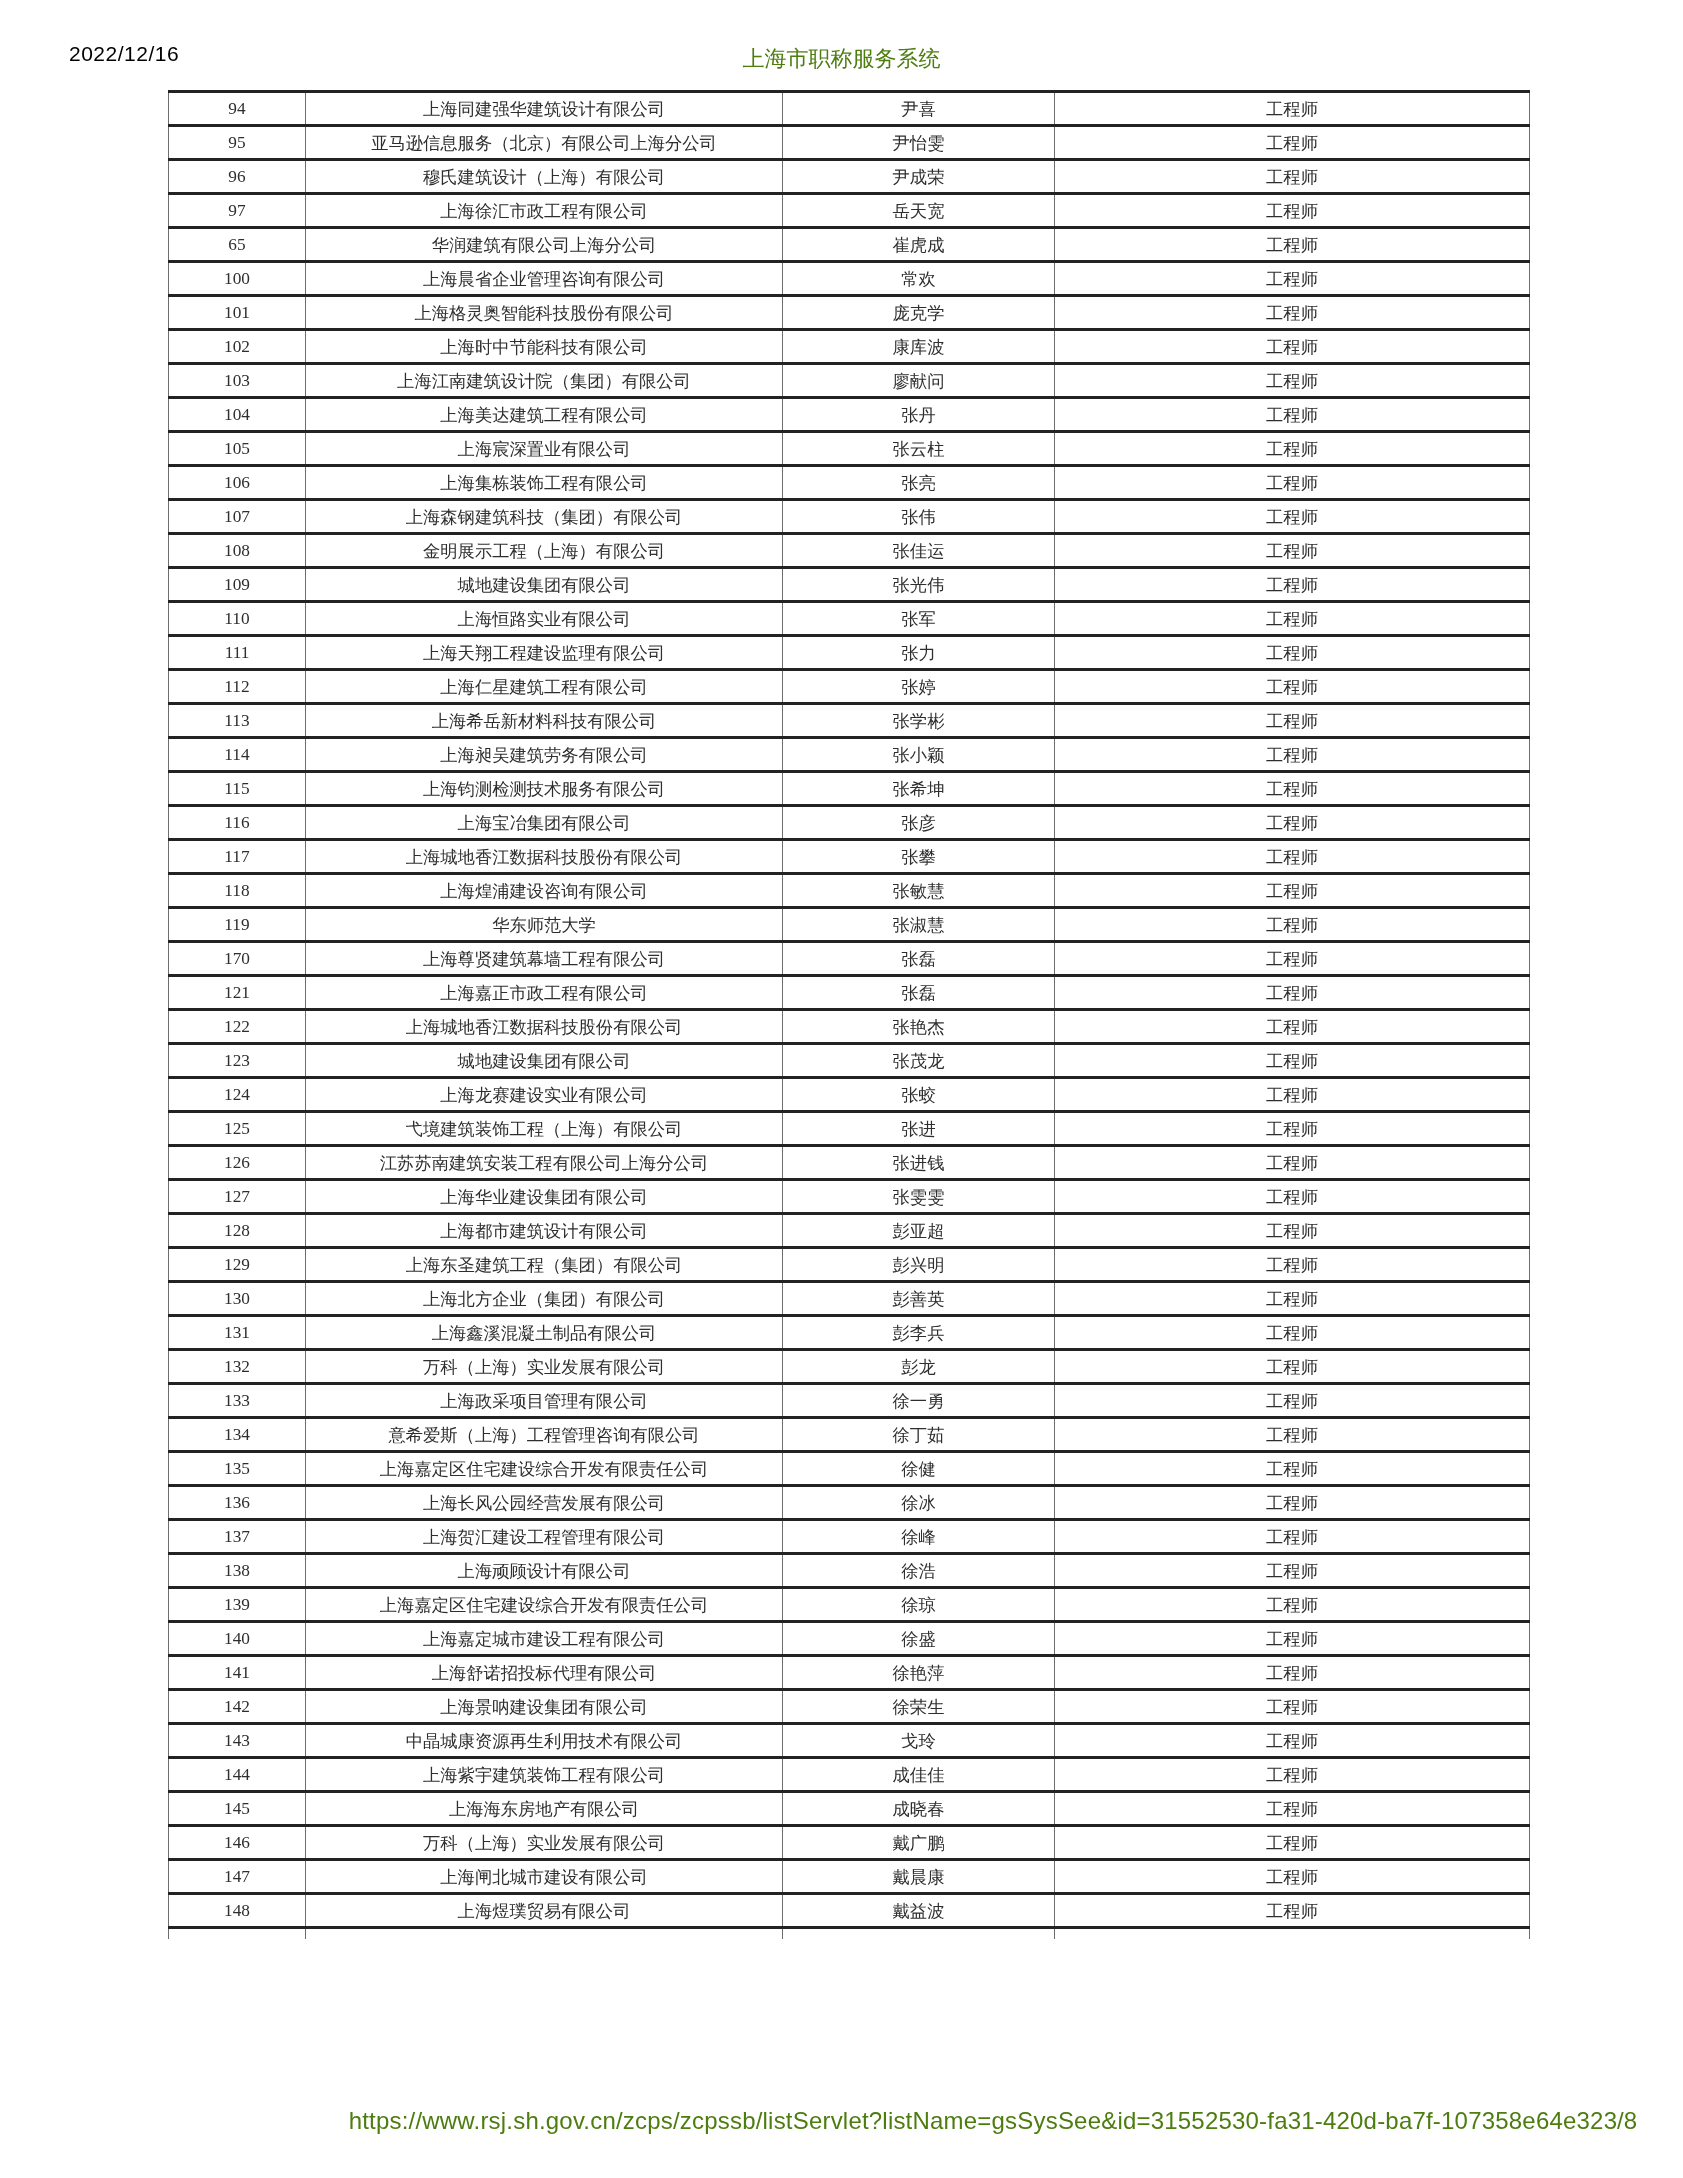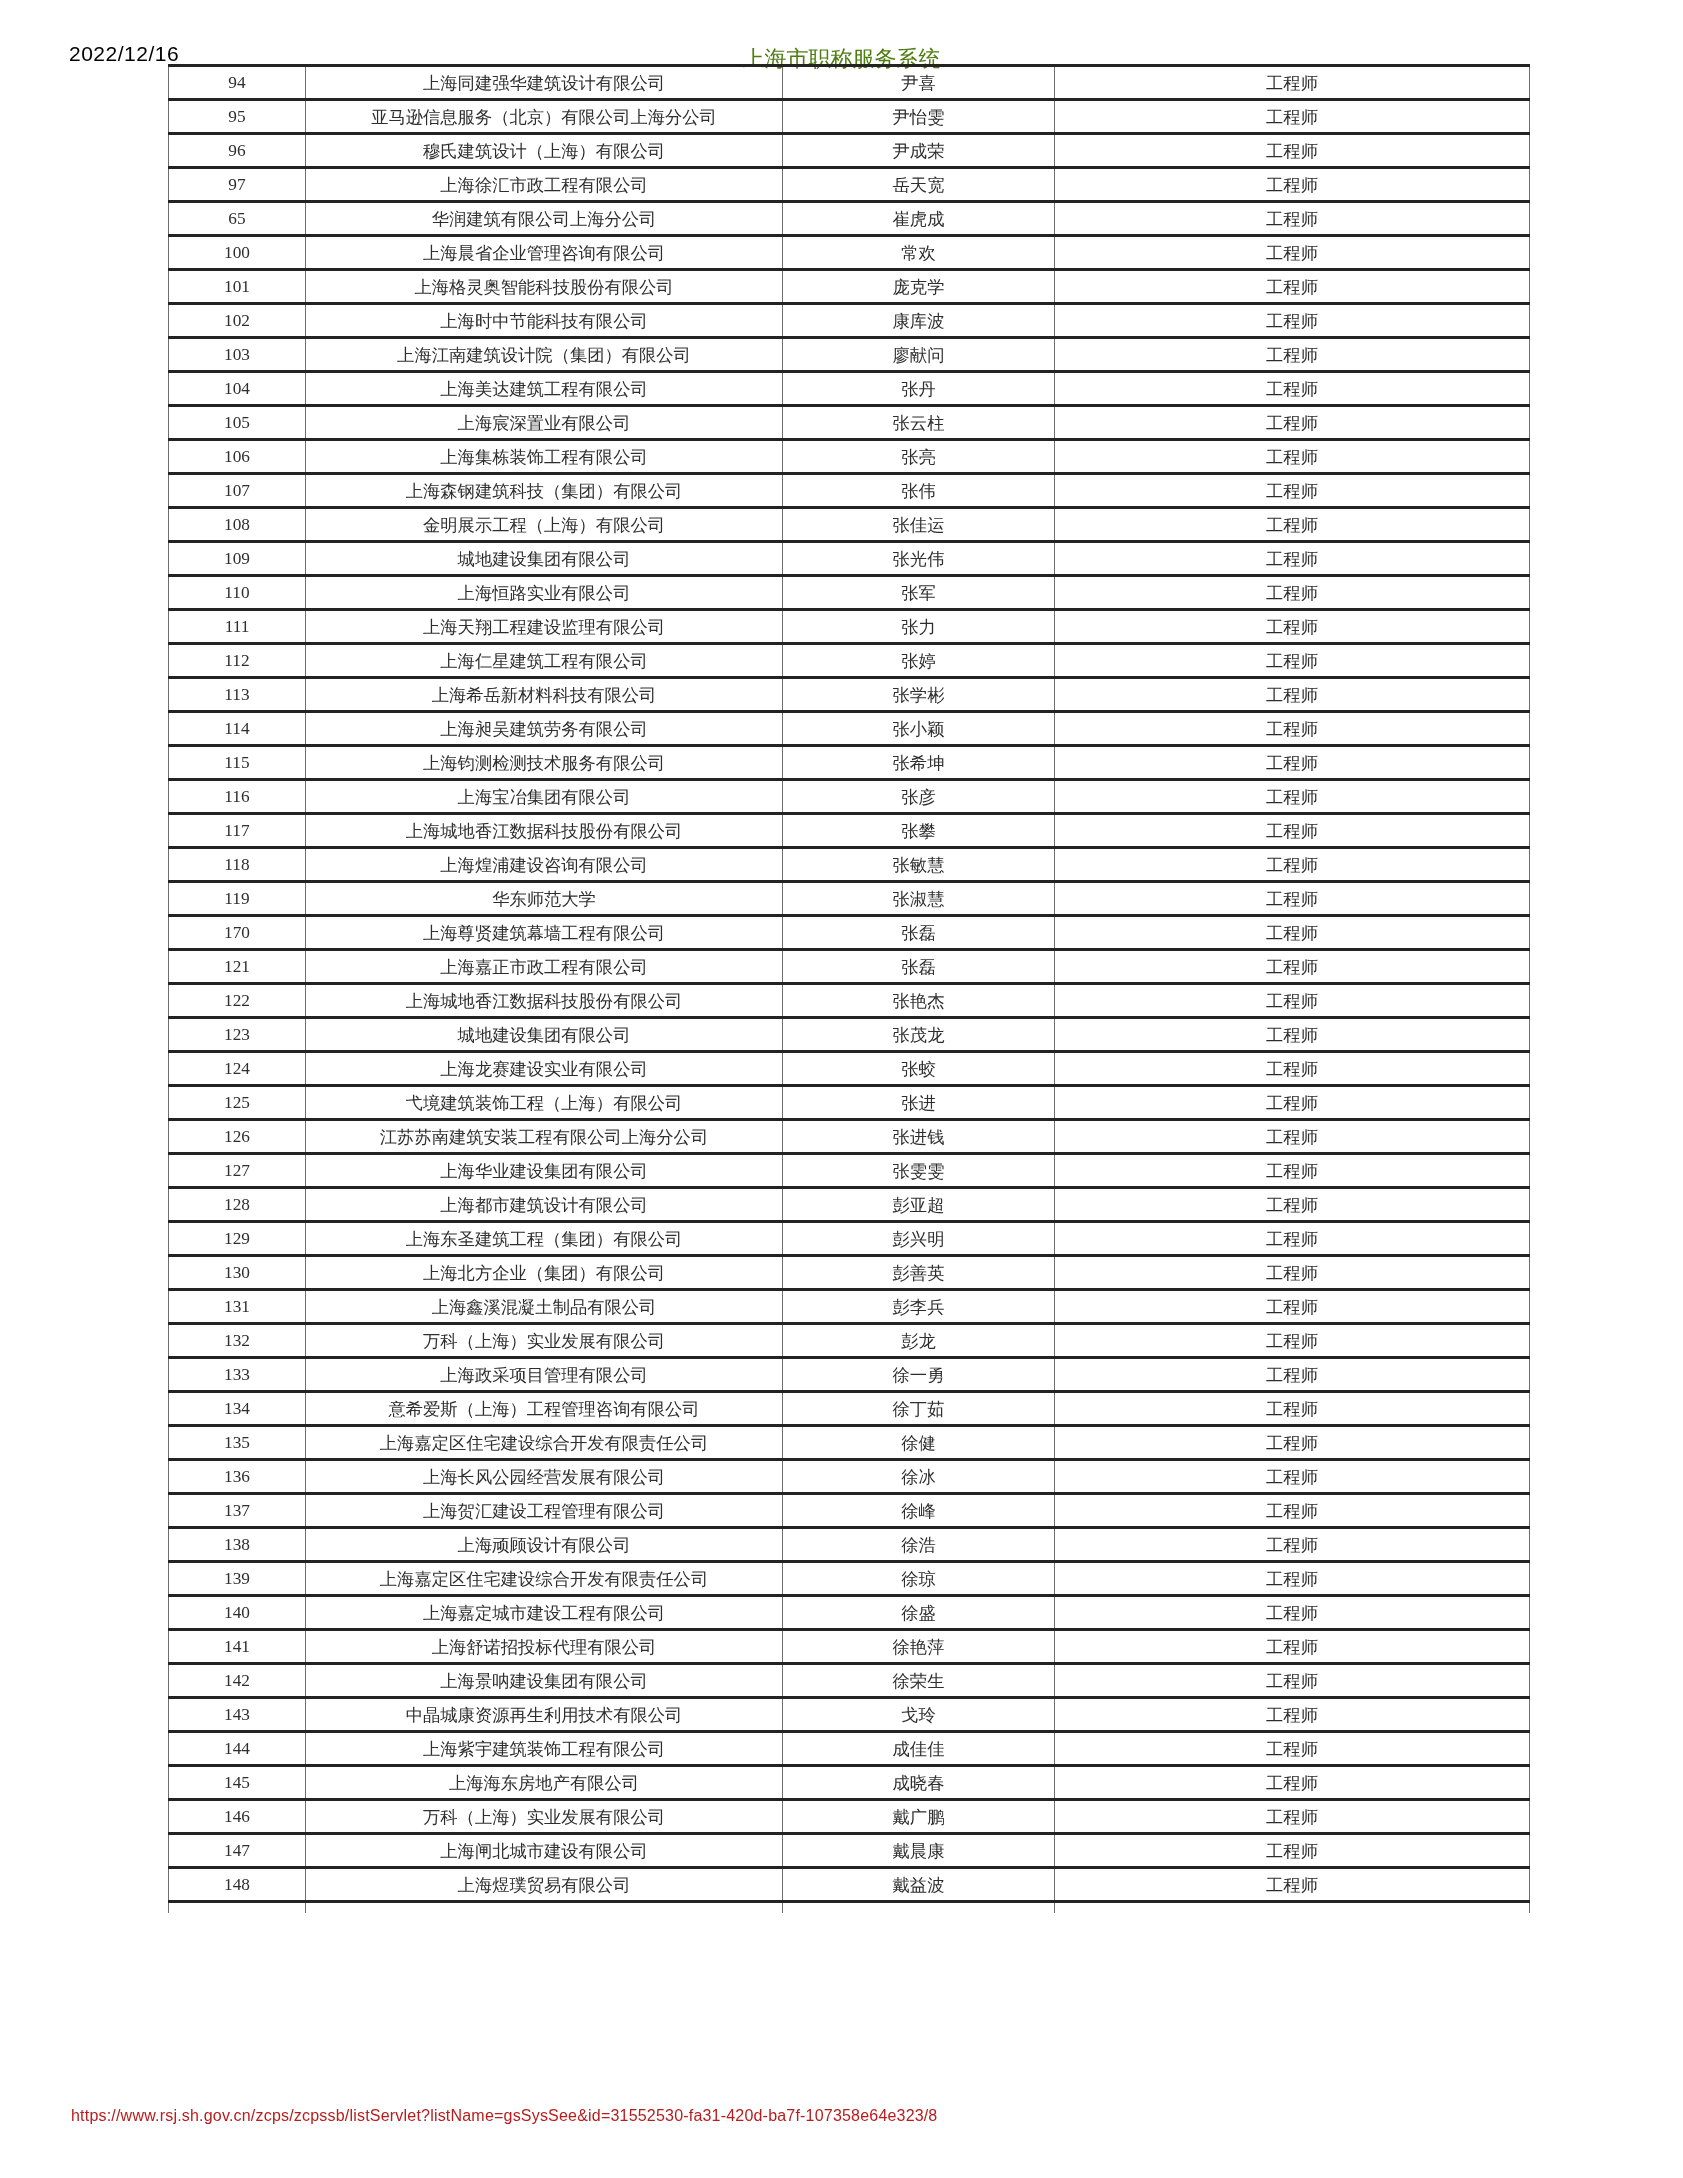--- a/index.html
+++ b/index.html
@@ -13,21 +13,21 @@
   }
   .print-date {
     position: absolute; left: 69px; top: 42px;
     font-size: 21px; letter-spacing: 0.5px; color: #000; text-align: right;
   }
   .page-title {
     position: absolute; left: 0; right: 0; top: 44px;
     text-align: center; font-size: 22px; color: #4d7c0f;
   }
   table.records {
-    position: absolute; left: 168px; top: 64px;
+    position: absolute; left: 168px; top: 90px;
     width: 1361px;
     border-collapse: collapse;
     table-layout: fixed;
   }
   table.records td {
     border-left: 1px solid #6e6e6e;
     border-right: 1px solid #6e6e6e;
     border-top: 3px solid #232323;
     border-bottom: 3px solid #232323;
     height: 34px;
@@ -39,22 +39,22 @@
     color: #2e2e2e;
     overflow: hidden;
     white-space: nowrap;
   }
   tr.partial-row td {
     height: 11px;
     border-bottom: none;
   }
   .print-footer {
     position: absolute; left: 71px; right: 46px; top: 2107px;
-    display: flex; justify-content: flex-start; align-items: flex-start;
-    font-size: 16px; color: #b91c1c;
+    display: flex; justify-content: flex-end; align-items: flex-start;
+    font-size: 24px; color: #4d7c0f;
   }
   .footer-url { letter-spacing: 0.2px; }
 </style>
 </head>
 <body>
 
 <div class="print-date">2022/12/16</div>
 <div class="page-title">上海市职称服务系统</div>
 
 <table class="records">

